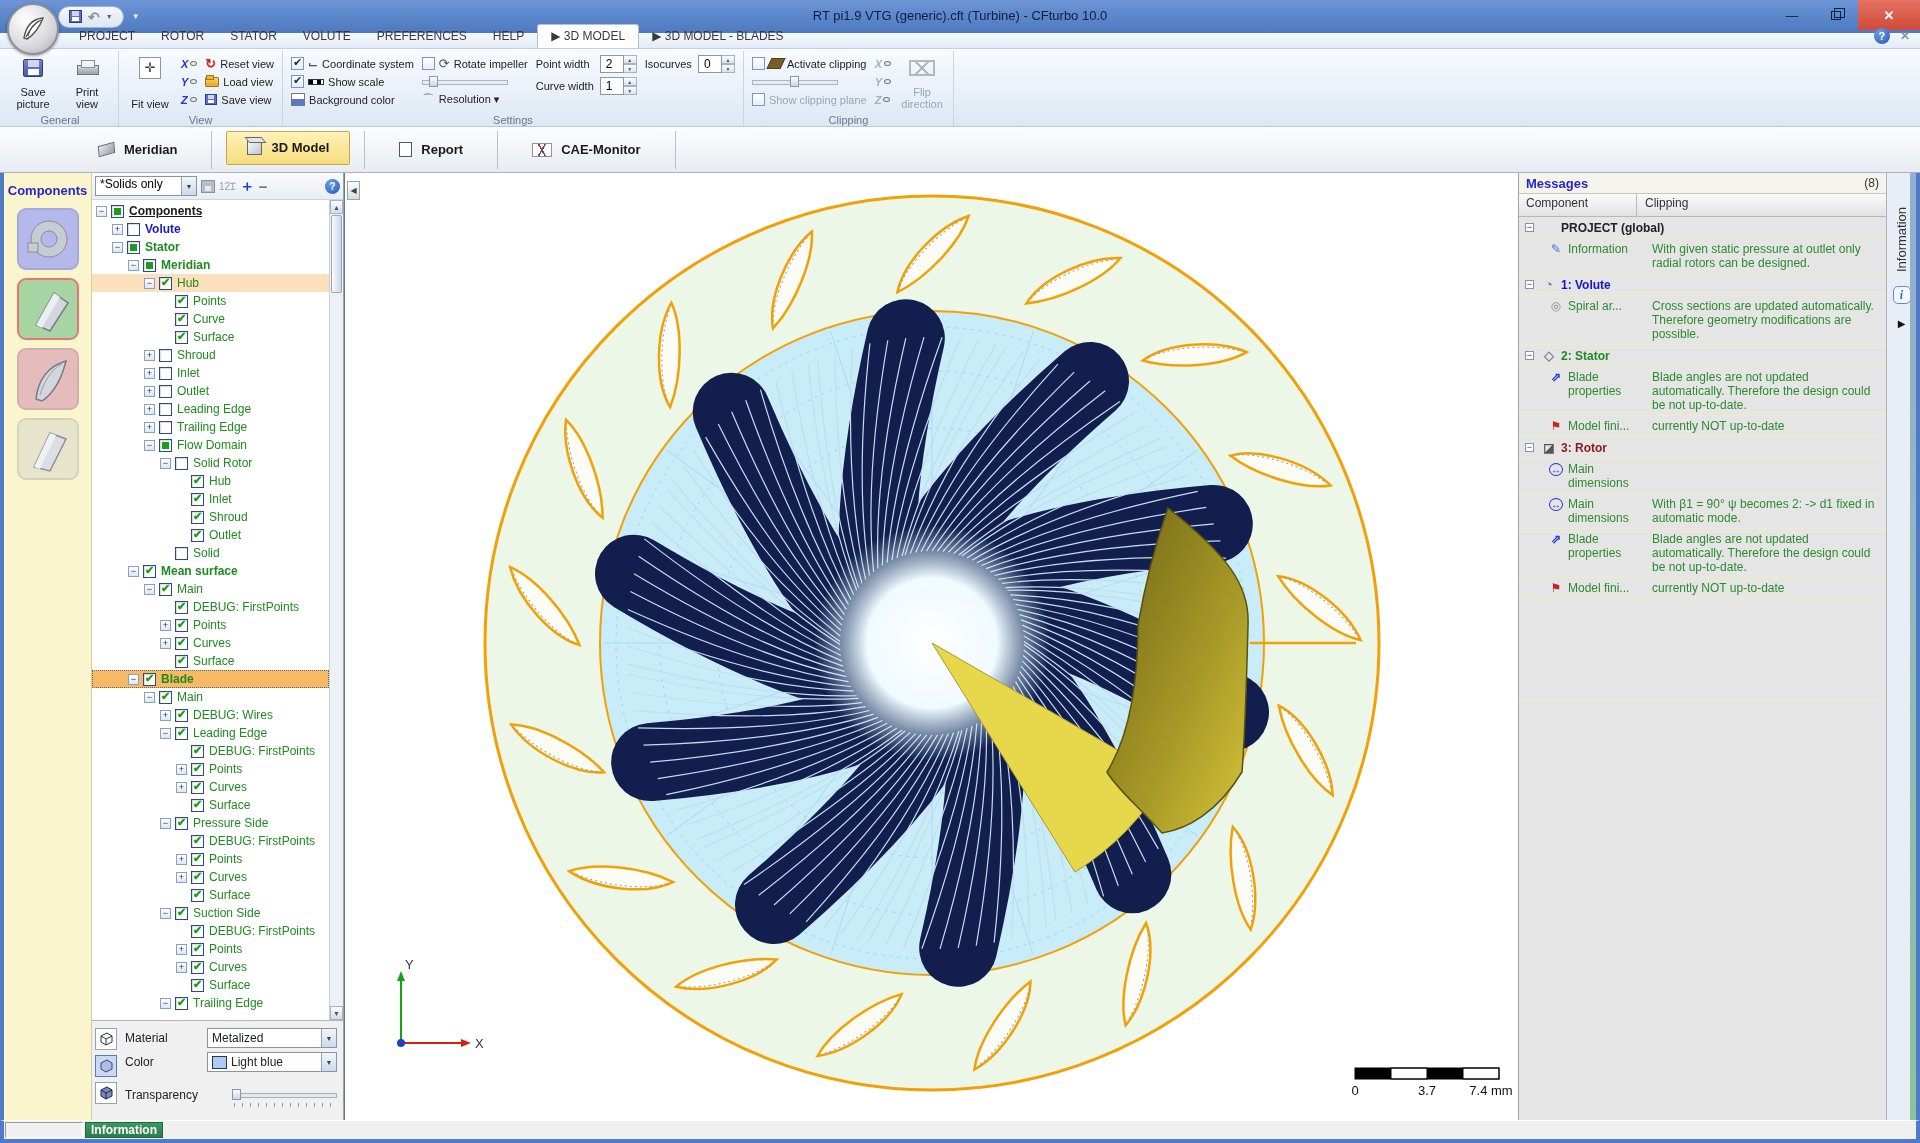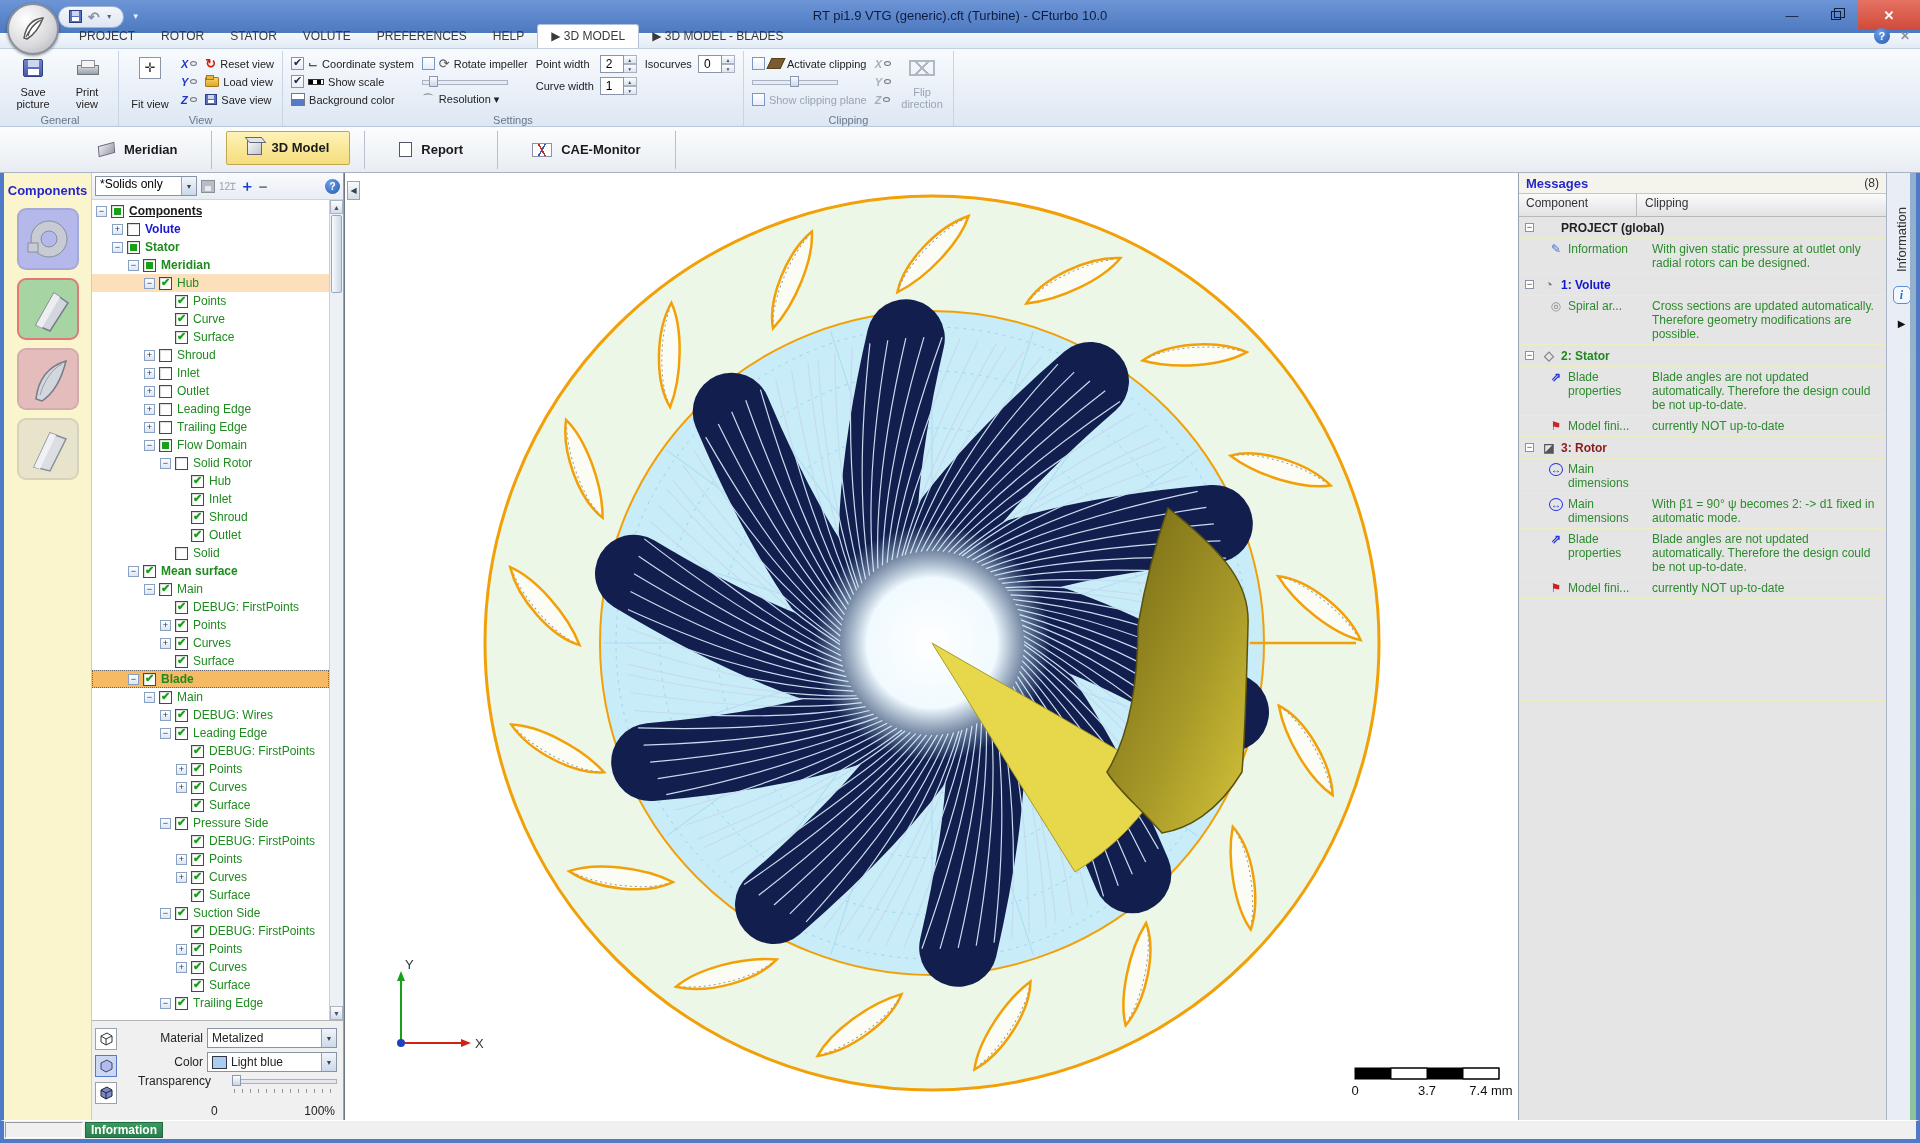--- a/index.html
+++ b/index.html
@@ -164,28 +164,28 @@
   .sbtn { height:14px; background:linear-gradient(#fdfdfe,#d4dcea); border:1px solid #a8b4c4; font-size:7px; color:#456;
     display:flex; align-items:center; justify-content:center; }
   .sthumb { height:78px; margin:1px; background:linear-gradient(90deg,#fafbfd,#ccd6e6); border:1px solid #98a8c0; border-radius:2px; }
   .sspace { flex:1; }
 
   .treebottom { height:100px; border-top:1px solid #b4b4b4; background:#f0f0f0; padding:5px 6px 2px 3px;
     display:flex; gap:4px; flex:0 0 auto; }
   .cubecol { width:26px; display:flex; flex-direction:column; gap:5px; padding-top:2px; }
   .cubeicon { width:22px; height:22px; border:1px solid #9aa2ae; background:#fff; display:flex; align-items:center; justify-content:center; }
   .cubeicon.active { background:#ccd8f2; border-color:#5878c8; }
-  .propcol { flex:1; font-size:12px; color:#222;text-align:right; }
+  .propcol { flex:1; font-size:12px; color:#222; }
   .proprow { display:flex; align-items:center; height:24px; gap:4px; }
   .proplabel { width:78px; flex:0 0 auto; }
   .propcombo { flex:1; height:20px; border:1px solid #8894a4; background:#fff; display:flex; align-items:center; padding-left:4px; gap:4px; }
   .propcombo .carrow { margin-left:auto; width:15px; align-self:stretch; background:linear-gradient(#f2f6fb,#ccd8ea);
     border-left:1px solid #99a4b4; font-size:7px; display:flex; align-items:center; justify-content:center; color:#345; }
   .swatch { width:15px; height:13px; border:1px solid #334; }
-  .transrow { display:flex; align-items:flex-start; height:30px; gap:21px; margin-top:0; }
+  .transrow { display:flex; align-items:flex-start; height:30px; gap:21px; margin-top:14px; }
   .transslider { flex:1; position:relative; height:26px; }
   .transslider::before { content:""; position:absolute; left:0; right:0; top:5px; height:3px; background:#e4e8ee; border:1px solid #a8b0bc; }
   .transslider .thumb { position:absolute; left:0px; top:1px; width:9px; height:11px; background:linear-gradient(#fcfcfc,#ccd6e6); border:1px solid #8898b0; }
   .transslider .ticks { position:absolute; left:2px; right:2px; top:15px; height:4px;
     background:repeating-linear-gradient(90deg,#999 0 1px,transparent 1px 8px); }
   .rangelabels { display:flex; justify-content:space-between; font-size:12px; color:#222; padding:0 2px 0 86px; }
 
   
   .viewport { flex:1; position:relative; background:#fff; border-left:1px solid #6b7686; min-width:0; }
   .collapse-btn { position:absolute; left:2px; top:8px; width:13px; height:19px; background:linear-gradient(#fafbfc,#d8dde4);

